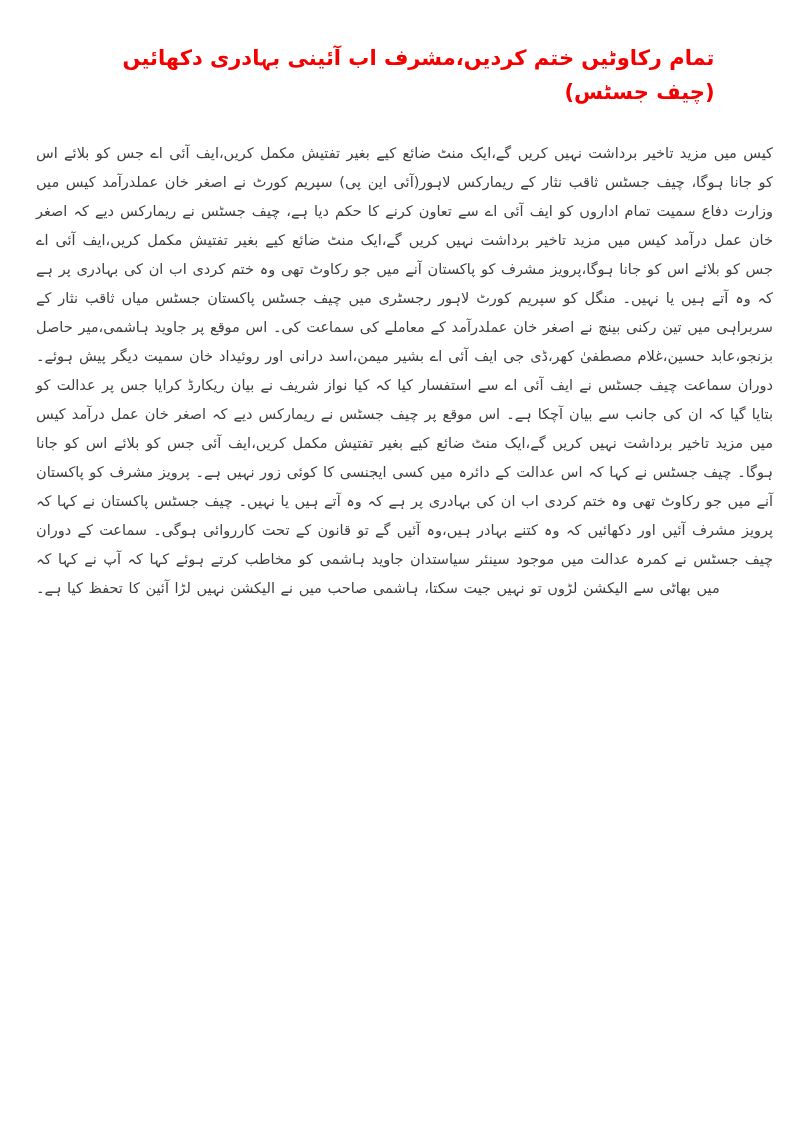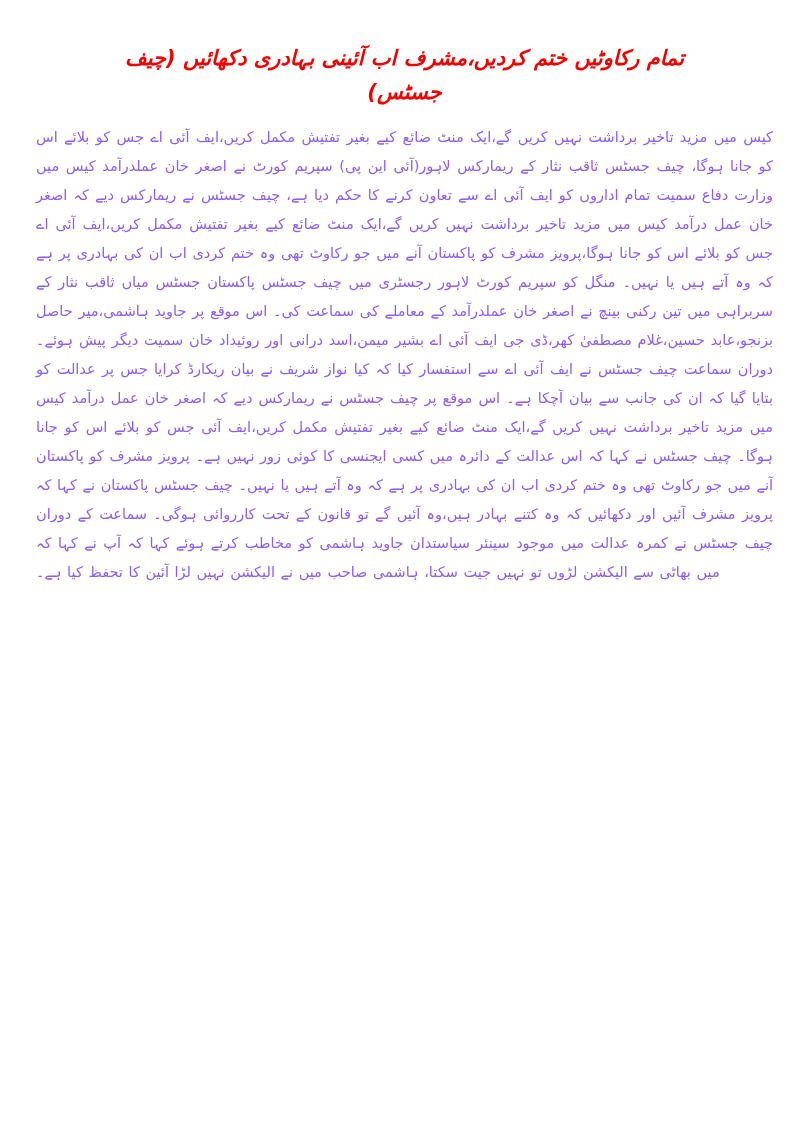--- a/index.html
+++ b/index.html
@@ -15,37 +15,36 @@
   }
   .page {
     box-sizing: border-box;
     width: 793px;
     height: 1122px;
     background: #ffffff;
     padding: 42px 20px 0 36px;
   }
   .headline {
     direction: rtl;
-    text-align: center;
+    text-align: right;
     color: #f40000;
     font-size: 21px;
     font-weight: bold;
     line-height: 1.6;
-    margin: 0 auto 14px auto;
+    margin: 0 auto 30px auto;
     max-width: 620px;
     font-family: "DejaVu Sans", sans-serif;
-    font-style: italic;
   }
   .article-body {
     direction: rtl;
     unicode-bidi: embed;
     text-align: justify;
     text-align-last: left;
     -moz-text-align-last: left;
-    color: #8b5cf6;
+    color: #404040;
     font-size: 14.5px;
     line-height: 29px;
     margin: 0;
     word-spacing: 1px;
     font-family: "DejaVu Sans", sans-serif;
   }
 </style>
 </head>
 <body>
 

